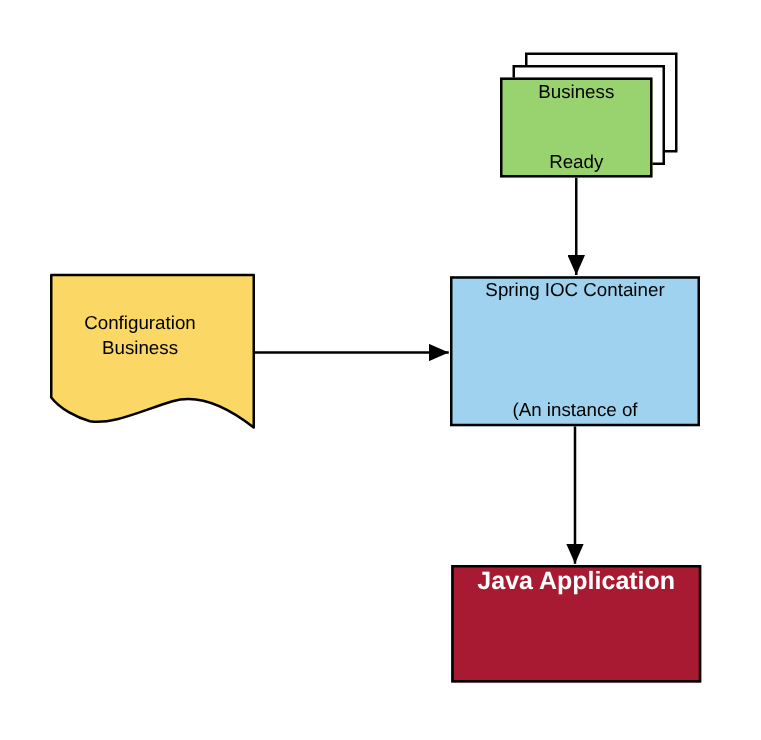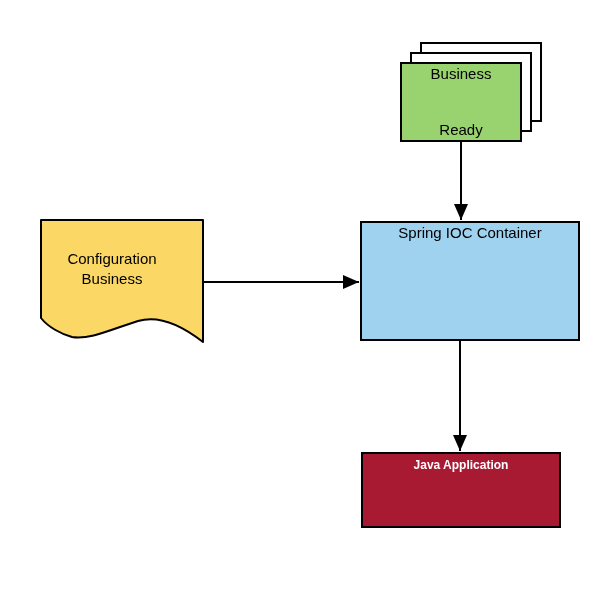--- a/index.html
+++ b/index.html
@@ -28,29 +28,29 @@
     line-height: 20px;
     color: #000000;
   }
   .node-pojos {
     left: 400px; top: 62px; width: 122px; height: 80px;
     background: #99D370;
   }
   .page-mid  { left: 410px; top: 52px; width: 122px; height: 80px; }
   .page-back { left: 420px; top: 42px; width: 122px; height: 80px; }
   .node-ioc {
-    left: 360px; top: 221px; width: 220px; height: 120px;
+    left: 360px; top: 221px; width: 200px; height: 120px;
     background: #9FD2EE;
   }
   .node-java {
-    left: 361px; top: 452px; width: 200px; height: 76px;
+    left: 361px; top: 452px; width: 200px; height: 94px;
     background: #A81932;
     color: #ffffff;
     font-weight: bold;
-    font-size: 12px;
+    font-size: 20px;
     line-height: 22px;
   }
   .doc-label {
     position: absolute;
     left: 41px; top: 220px; width: 142px; height: 98px;
     display: flex;
     flex-direction: column;
     align-items: center;
     justify-content: center;
     text-align: center;
@@ -91,19 +91,20 @@
     <div>Ready</div>
   </div>
 
   <div class="doc-label">
     <div>Configuration</div>
     <div>Business</div>
   </div>
 
   <div class="node node-ioc">
     <div>Spring IOC Container</div>
+    <div>(An instance of</div>
   </div>
 
   <div class="node node-java">
     <div>Java Application</div>
   </div>
 
 </div>
 
 </body></html>

